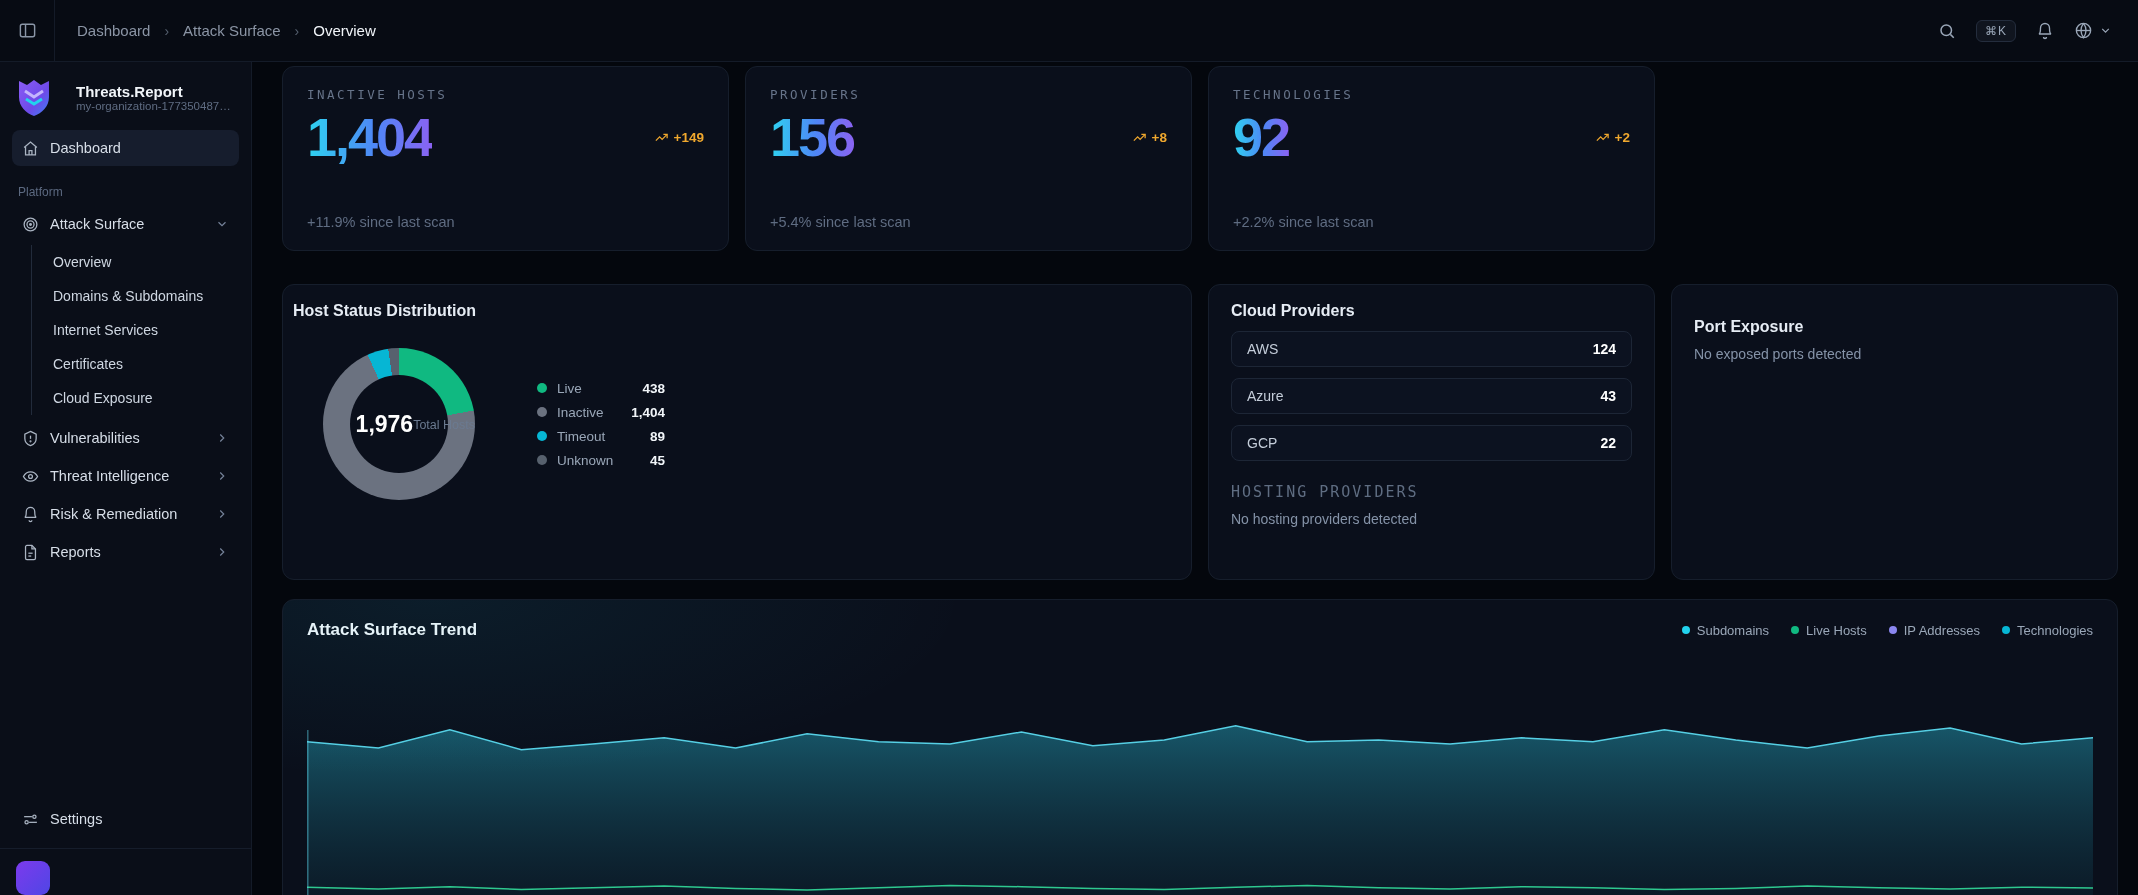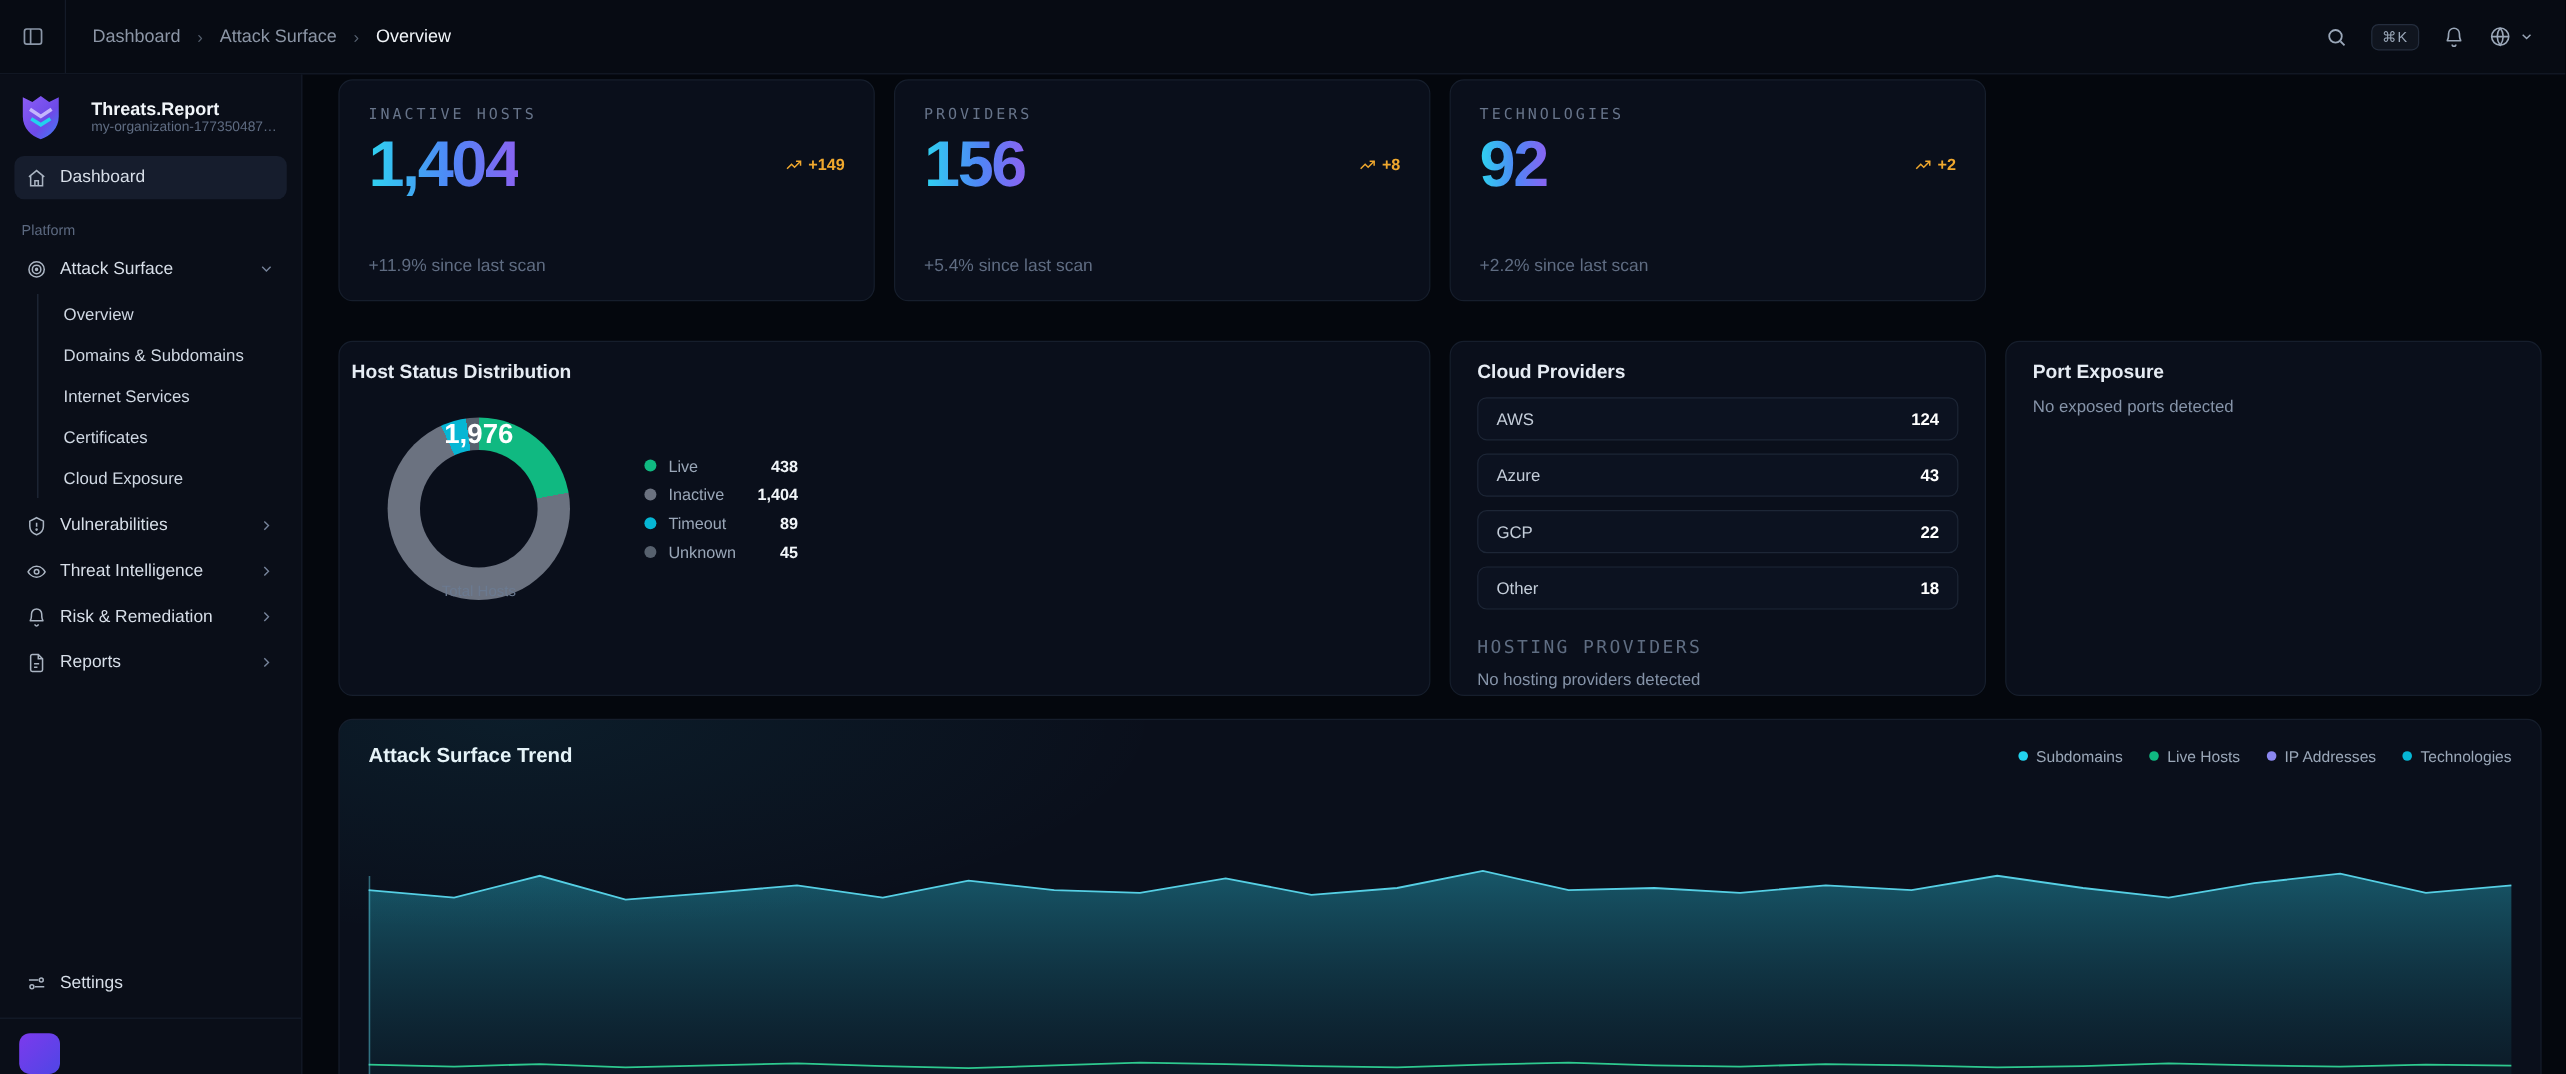--- a/index.html
+++ b/index.html
@@ -61,41 +61,41 @@
   .stat-trend { margin-left:auto; display:flex; align-items:center; gap:5px;
     color:#f0a82e; font-size:13.5px; font-weight:700; }
   .stat-sub { margin-top:auto; font-size:14.5px; color:#5f6c82; }
 
   
   .row2 { margin-top:33px; }
   .host-card { grid-column:span 2; height:296px; padding:17px 10px; }
   .donut-wrap { display:flex; align-items:center; margin-top:28px; }
   .donut { position:relative; width:152px; height:152px; border-radius:50%; margin-left:30px; }
   .donut::after { content:""; position:absolute; inset:27px; border-radius:50%; background:#0a0f1b; }
-  .donut-center { position:absolute; inset:0; display:flex; flex-direction:column; align-items:center;
-    justify-content:space-between; z-index:2; }
+  .donut-center { position:absolute; inset:0; display:flex; flex-direction:row; align-items:center;
+    justify-content:flex-end; z-index:2; }
   .donut-total { font-size:23px; font-weight:700; color:#ffffff; }
   .donut-total-label { font-size:12.5px; color:#6b7a90; margin-top:2px; }
   .legend { margin-left:62px; display:flex; flex-direction:column; gap:9px; }
   .legend-row { display:flex; align-items:center; font-size:13.5px; }
   .dot { width:10px; height:10px; border-radius:50%; margin-right:10px; flex:0 0 10px; }
   .legend-label { color:#9aa7b8; width:66px; }
   .legend-value { color:#f1f5f9; font-weight:700; text-align:right; min-width:42px; }
 
   .cloud-card { height:296px; padding:17px 22px; display:flex; flex-direction:column; }
   .provider-row { display:flex; align-items:center; justify-content:space-between;
     background:#0c1220; border:1px solid #1d2636; border-radius:8px;
     padding:9px 15px; margin-top:11px; font-size:14px; }
   .provider-name { color:#c4cdd9; }
   .provider-value { color:#ffffff; font-weight:700; }
   .hosting-label { font-family:"DejaVu Sans Mono", monospace; font-size:15px; letter-spacing:2px;
     color:#5f6d82; margin-top:22px; }
   .muted-line { font-size:14px; color:#8593a8; margin-top:10px; }
 
-  .port-card { height:296px; padding:17px 22px; }
+  .port-card { height:296px; padding:33px 22px; }
 
   
   .trend-card { grid-column:span 4; margin-top:19px; height:420px; padding:20px 24px 0 24px;
     position:relative; overflow:hidden; }
   .trend-card::before { content:""; position:absolute; inset:0;
     background:radial-gradient(900px 300px at 8% 0%, rgba(34,211,238,0.07), transparent 60%); pointer-events:none; }
   .trend-head { display:flex; align-items:center; }
   .trend-title { font-size:17px; font-weight:700; color:#f1f5f9; }
   .trend-legend { margin-left:auto; display:flex; align-items:center; gap:22px; }
   .tl-item { display:flex; align-items:center; gap:7px; font-size:13px; color:#9aa7b8; }
@@ -374,24 +374,20 @@
             <span class="provider-name">AWS</span>
             <span class="provider-value">124</span>
           </div>
           <div class="provider-row">
             <span class="provider-name">Azure</span>
             <span class="provider-value">43</span>
           </div>
           <div class="provider-row">
             <span class="provider-name">GCP</span>
             <span class="provider-value">22</span>
-          </div>
-          <div class="provider-row">
-            <span class="provider-name">Other</span>
-            <span class="provider-value">18</span>
           </div>
           <div class="hosting-label">HOSTING PROVIDERS</div>
           <div class="muted-line">No hosting providers detected</div>
         </div>
 
         <div class="card port-card">
           <div class="card-title">Port Exposure</div>
           <div class="muted-line">No exposed ports detected</div>
         </div>
       </div>

